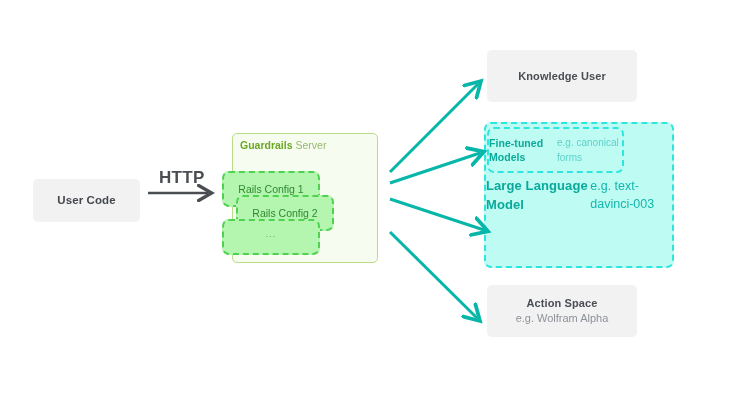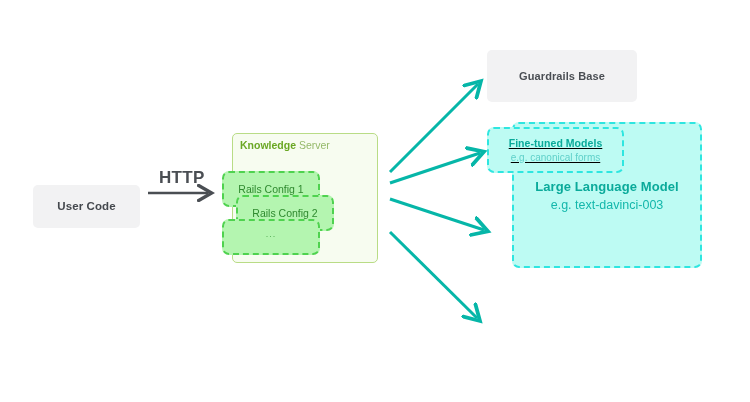--- a/index.html
+++ b/index.html
@@ -42,21 +42,21 @@
   .gray-sub {
     font-size: 11px;
     font-weight: normal;
     color: #8d9298;
     line-height: 15px;
   }
 
   
   #user-code {
     left: 33px;
-    top: 185px;
+    top: 179px;
     width: 107px;
     height: 43px;
   }
   #user-code .gray-title { font-size: 11.5px; color: #44484d; }
 
   
   #knowledge-base {
     left: 487px;
     top: 50px;
     width: 150px;
@@ -124,29 +124,29 @@
     letter-spacing: 1px;
     color: #53ad53;
     position: relative;
     top: -3px;
   }
 
   
   #llm-box {
     position: absolute;
     box-sizing: border-box;
-    left: 512px;
+    left: 484px;
     top: 122px;
     width: 190px;
     height: 146px;
     background: #bdfbf3;
     border: 2px dashed #2ee6e0;
     border-radius: 7px;
     display: flex;
-    flex-direction: column;
+    flex-direction: row;
     align-items: center;
     justify-content: center;
   }
   #llm-title {
     font-size: 13px;
     font-weight: bold;
     color: #0aaa9a;
     line-height: 19px;
     letter-spacing: 0.1px;
   }
@@ -162,24 +162,23 @@
     position: absolute;
     box-sizing: border-box;
     left: 487px;
     top: 127px;
     width: 137px;
     height: 46px;
     background: #bdfbf3;
     border: 2px dashed #2ee6e0;
     border-radius: 7px;
     display: flex;
-    flex-direction: column;
-    align-items: center;
-    justify-content: center;
-    text-decoration: underline;
+    flex-direction: row;
+    align-items: center;
+    justify-content: center;
   }
   #fine-tuned-title {
     font-size: 10.5px;
     font-weight: bold;
     color: #0aaa9a;
     line-height: 14px;
     letter-spacing: 0.05px;
   }
   #fine-tuned-sub {
     font-size: 10px;
@@ -216,47 +215,51 @@
 
   <div class="box gray-box" id="user-code">
     <div class="gray-title">User Code</div>
   </div>
 
   <div id="http-label">HTTP</div>
 
   <div class="box" id="guardrails-server"></div>
 
   <div id="guardrails-label">
-    <span class="gr-strong">Knowledge</span><span class="gr-light"> Server</span>
+    <span class="gr-strong">Guardrails</span><span class="gr-light"> Server</span>
   </div>
 
   <div class="rails-chip" id="rails-chip-1">
     <span class="chip-text">Rails Config 1</span>
   </div>
   <div class="rails-chip" id="rails-chip-2">
     <span class="chip-text">Rails Config 2</span>
   </div>
   <div class="rails-chip" id="rails-chip-3">
     <span class="chip-text">...</span>
   </div>
 
   <div class="box gray-box" id="knowledge-base">
-    <div class="gray-title">Guardrails Base</div>
+    <div class="gray-title">Knowledge User</div>
   </div>
 
   <div id="llm-box">
     <div id="llm-title">Large Language Model</div>
     <div id="llm-sub">e.g. text-davinci-003</div>
   </div>
 
   <div id="fine-tuned-box">
     <div id="fine-tuned-title">Fine-tuned Models</div>
     <div id="fine-tuned-sub">e.g. canonical forms</div>
   </div>
 
+  <div class="box gray-box" id="action-space">
+    <div class="gray-title">Action Space</div>
+    <div class="gray-sub">e.g. Wolfram Alpha</div>
+  </div>
 
   <svg id="arrows" viewBox="0 0 750 402">
     <defs>
       <marker id="arrowhead-teal" markerWidth="7" markerHeight="7" refX="4.2" refY="3.5" orient="auto" markerUnits="strokeWidth">
         <path d="M0.6,0.6 L5.6,3.5 L0.6,6.4" fill="none" stroke="#06b6a8" stroke-width="1.25" stroke-linecap="square" stroke-linejoin="miter"></path>
       </marker>
       <marker id="arrowhead-gray" markerWidth="7" markerHeight="7" refX="4.2" refY="3.5" orient="auto" markerUnits="strokeWidth">
         <path d="M0.6,0.6 L5.6,3.5 L0.6,6.4" fill="none" stroke="#4a4e53" stroke-width="1.3" stroke-linecap="square" stroke-linejoin="miter"></path>
       </marker>
     </defs>

